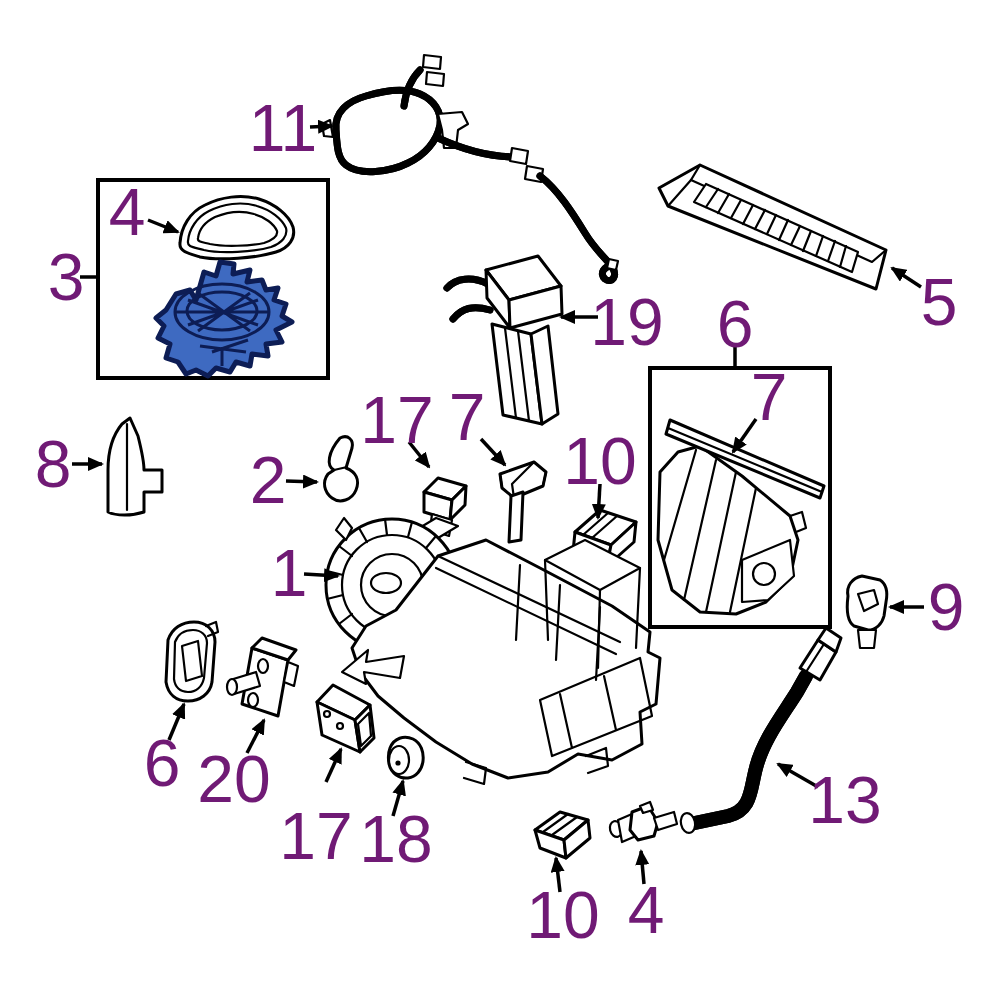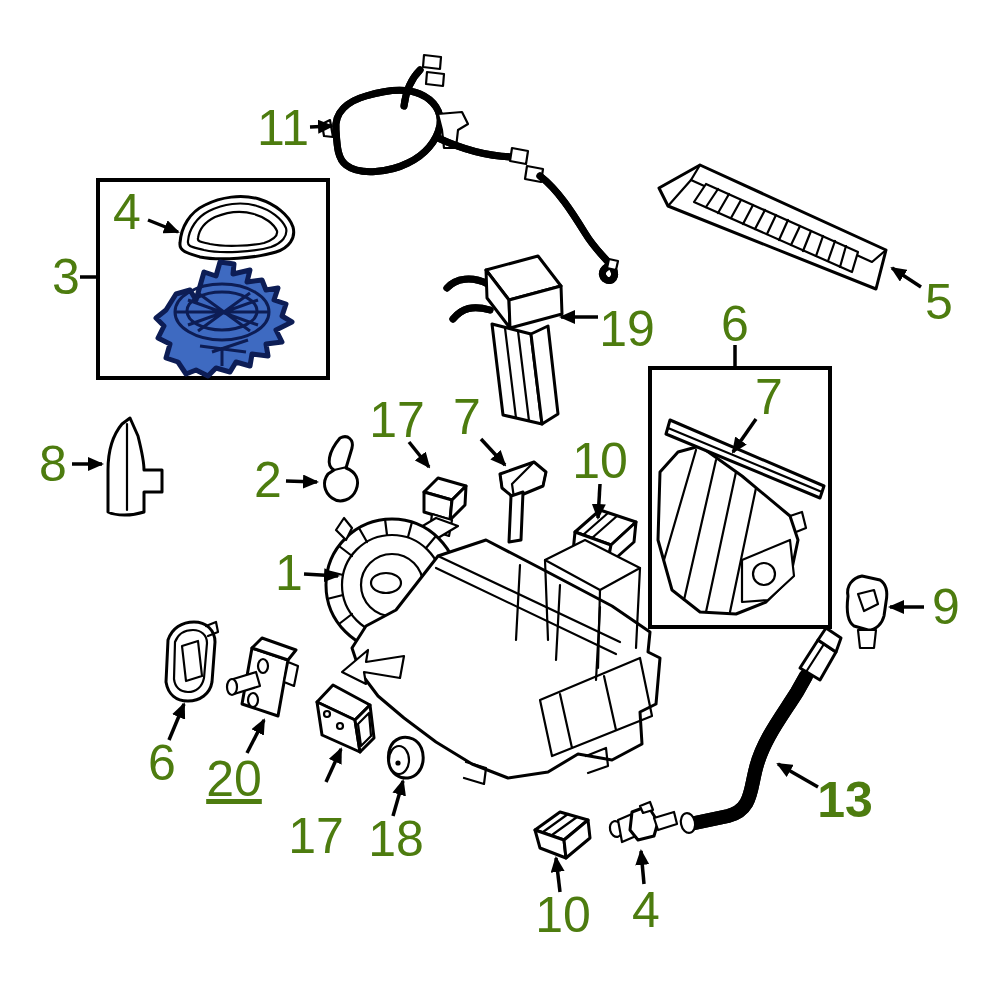--- a/index.html
+++ b/index.html
@@ -1,20 +1,20 @@
 <!DOCTYPE html>
 <html><head>
 <meta charset="utf-8">
 <style>
   html,body{margin:0;padding:0;background:#fff;}
   .stage{position:relative;width:1000px;height:1000px;background:#fff;overflow:hidden;
          font-family:"Liberation Sans",sans-serif;}
   .stage svg{position:absolute;left:0;top:0;}
-  .callout{position:absolute;transform:translate(-50%,-50%);font-size:50px;line-height:1;
-           color:#4d7c0f;white-space:nowrap;user-select:none;}
+  .callout{position:absolute;transform:translate(-50%,-50%);font-size:66px;line-height:1;
+           color:#701a75;white-space:nowrap;user-select:none;}
   
   .ln{fill:none;stroke:#000;stroke-width:2.2;stroke-linejoin:round;stroke-linecap:round;}
   .pc{fill:#fff;stroke:#000;stroke-width:3;stroke-linejoin:round;}
   .pc2{fill:#fff;stroke:#000;stroke-width:2.2;stroke-linejoin:round;}
   .box{fill:#fff;stroke:#000;stroke-width:4;}
   .tube{fill:none;stroke:#000;stroke-width:7;stroke-linecap:round;stroke-linejoin:round;}
   .tubeIn{fill:none;stroke:#fff;stroke-width:3;stroke-linecap:round;stroke-linejoin:round;}
   .hose{fill:none;stroke:#000;stroke-width:14;stroke-linecap:round;stroke-linejoin:round;}
   .hoseIn{fill:none;stroke:#fff;stroke-width:8;stroke-linecap:round;stroke-linejoin:round;}
   .leader{stroke:#000;stroke-width:3.5;}
@@ -253,21 +253,21 @@
     <div class="callout" style="left: 127px; top: 212px;">4</div>
     <div class="callout" style="left: 939px; top: 302px;">5</div>
     <div class="callout" style="left: 735px; top: 324px;">6</div>
     <div class="callout" style="left: 769px; top: 397px;">7</div>
     <div class="callout" style="left: 53px; top: 464px;">8</div>
     <div class="callout" style="left: 946px; top: 607px;">9</div>
     <div class="callout" style="left: 600px; top: 461px;">10</div>
     <div class="callout" style="left: 563px; top: 915px;">10</div>
     <div class="callout" style="left: 283px; top: 128px;">11</div>
     <div class="callout" style="left: 467px; top: 417px;">7</div>
-    <div class="callout" style="left: 845px; top: 800px; font-weight: bold;">13</div>
+    <div class="callout" style="left: 845px; top: 800px;">13</div>
     <div class="callout" style="left: 646px; top: 910px;">4</div>
     <div class="callout" style="left: 397px; top: 420px;">17</div>
     <div class="callout" style="left: 162px; top: 763px;">6</div>
     <div class="callout" style="left: 316px; top: 808px; margin-top: 28px;">17</div>
     <div class="callout" style="left: 396px; top: 839px;">18</div>
-    <div class="callout" style="left: 627px; top: 329px;">19</div>
-    <div class="callout" style="left: 234px; top: 779px; text-decoration: underline;">20</div>
+    <div class="callout" style="left: 627px; top: 322px;">19</div>
+    <div class="callout" style="left: 234px; top: 779px;">20</div>
   </div>
 
 </body></html>

